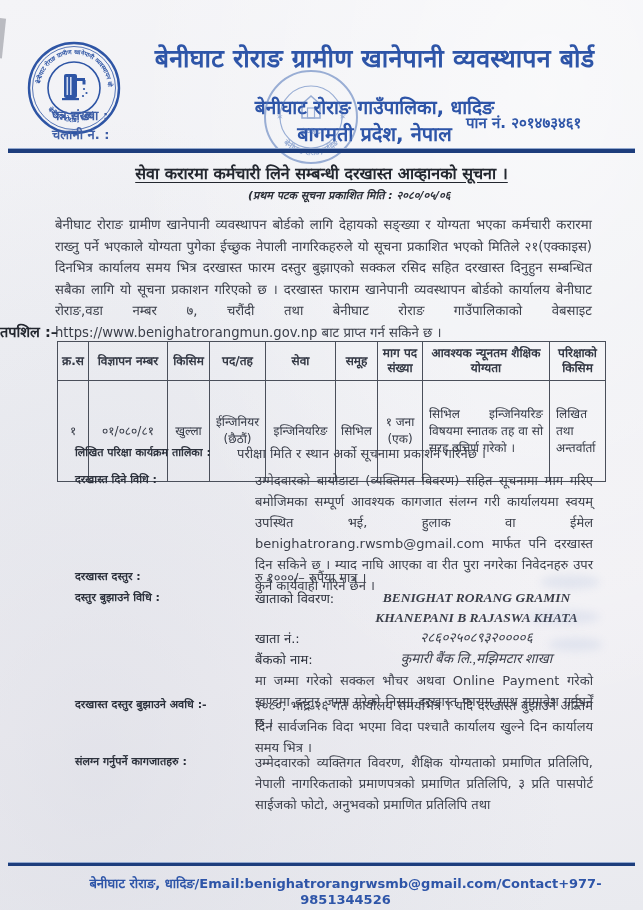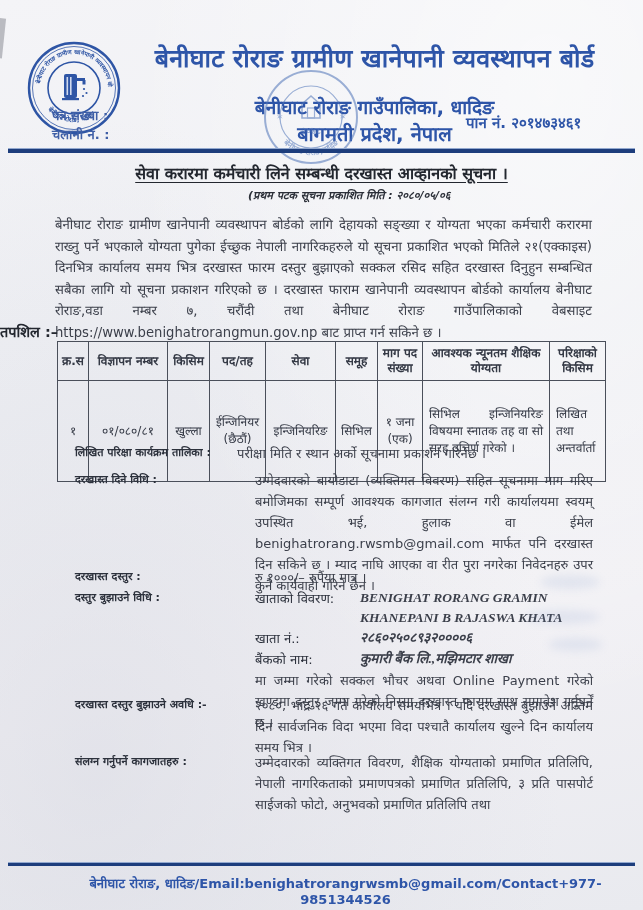--- a/index.html
+++ b/index.html
@@ -36,22 +36,22 @@
   table.vac td{height:92px;text-align:center;line-height:17px;}
   table.vac td.qual{text-align:justify;padding:4px 6px;}
   table.vac td.exam{text-align:left;padding-left:6px;}
   
   .lbl{position:absolute;left:75px;width:163px;font-size:11px;font-weight:bold;color:#2c313c;line-height:20px;}
   .val{position:absolute;left:255px;width:338px;font-size:13px;line-height:21px;text-align:justify;}
   .val.single{text-align:left;}
   .exam-note{left:237px;width:356px;}
   .acct-row{display:flex;}
   .acct-lbl{flex:0 0 105px;font-weight:normal;color:#2c313c;}
-  .acct-val{flex:1;font-family:"Liberation Serif","DejaVu Serif",serif;font-style:italic;font-weight:bold;font-size:13.5px;line-height:20px;}
-  .acct-val.light{font-weight:bold;}
+  .acct-val{flex:1;font-family:"Liberation Serif","DejaVu Serif",serif;font-style:italic;font-weight:bold;font-size:13.5px;line-height:20px;text-align:center;}
+  .acct-val.light{font-weight:normal;}
   
   .footrule{left:8px;right:8px;top:862px;height:0;border-top:1.5px solid #93a9cf;border-bottom:3.5px solid #1d3d7c;}
   .footer{left:0;right:0;top:874px;text-align:center;font-size:13px;font-weight:bold;color:#2e55a8;margin-left:48px;}
   .blob{position:absolute;background:#7b96c9;filter:blur(4px);opacity:.14;border-radius:50%;}
 </style>
 </head>
 <body>
 
 <div class="page">
   <div class="corner-shade"></div>

